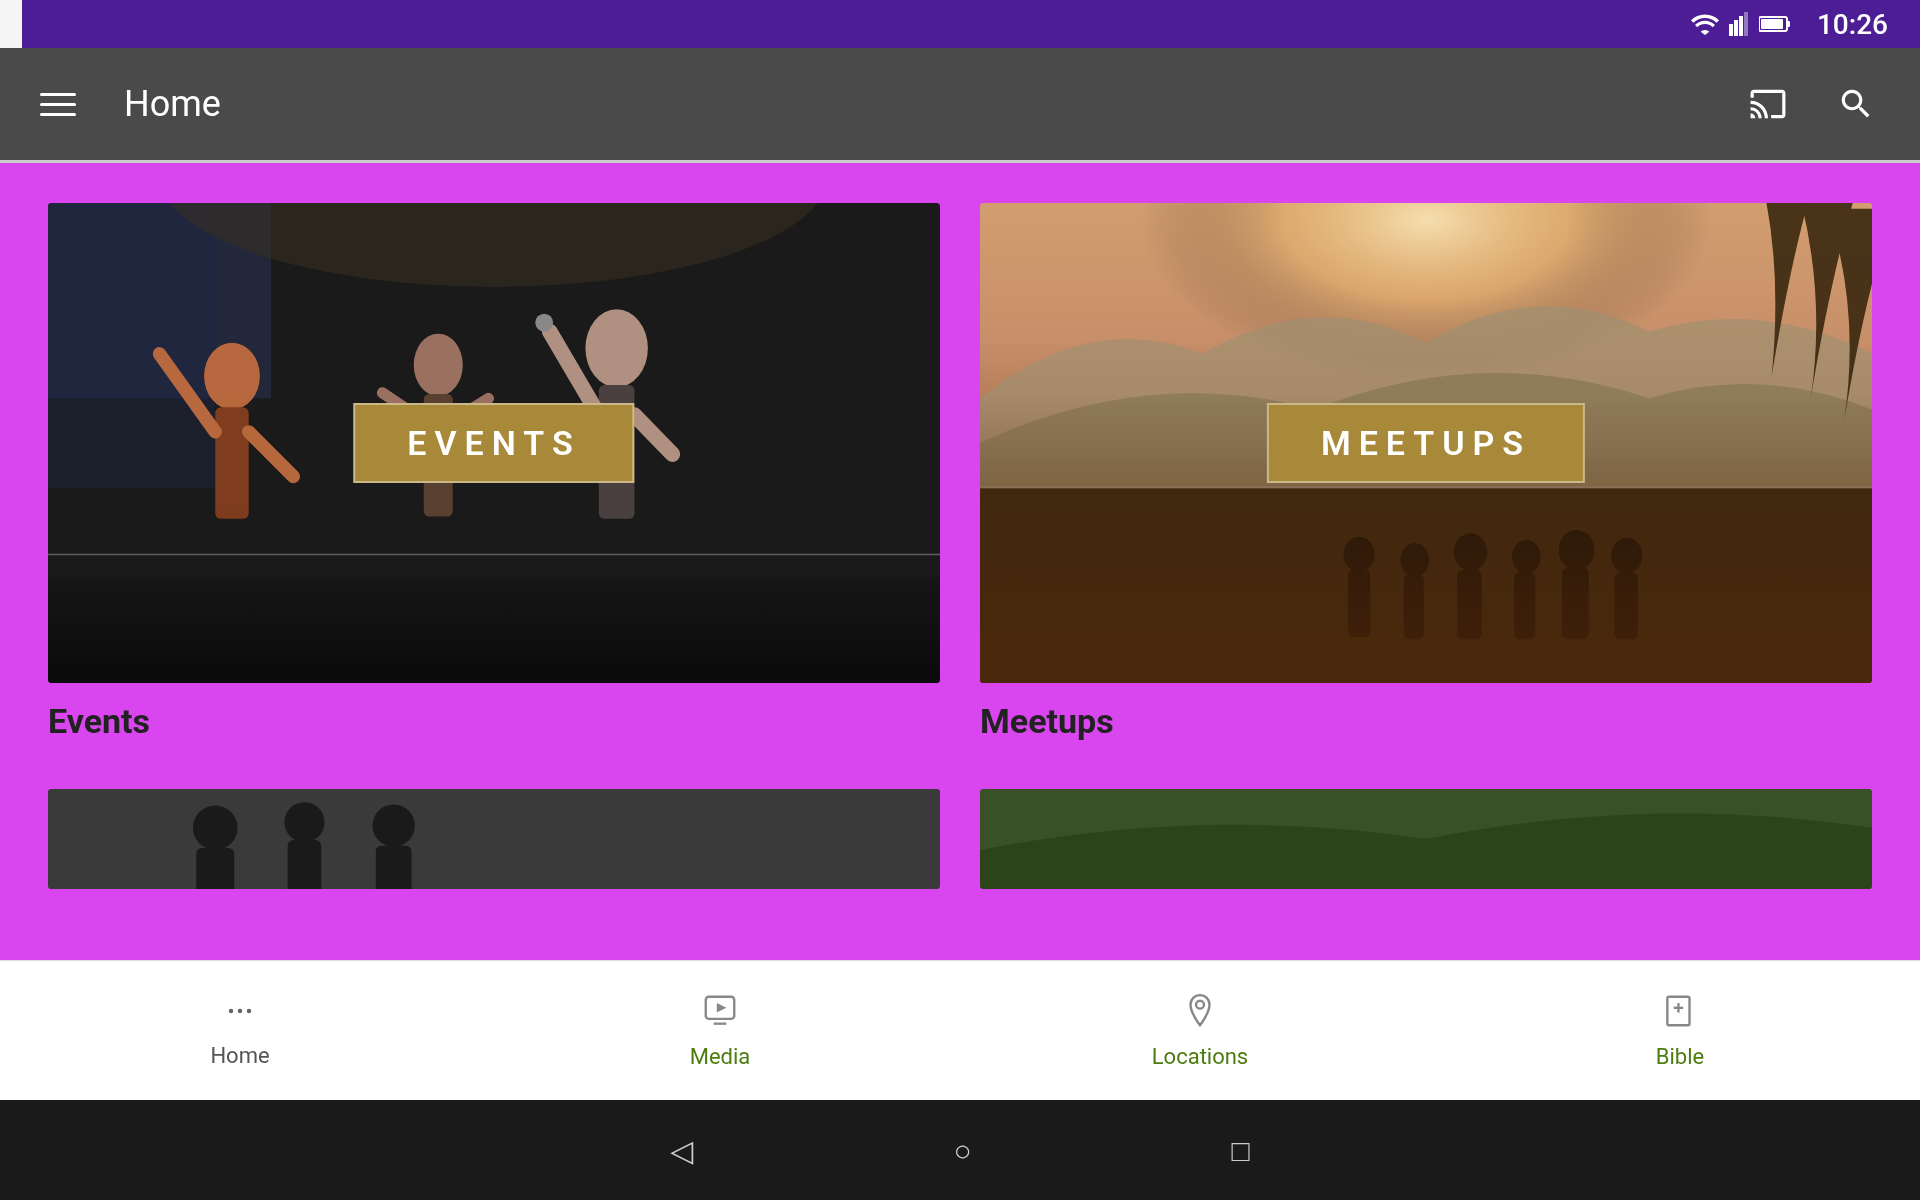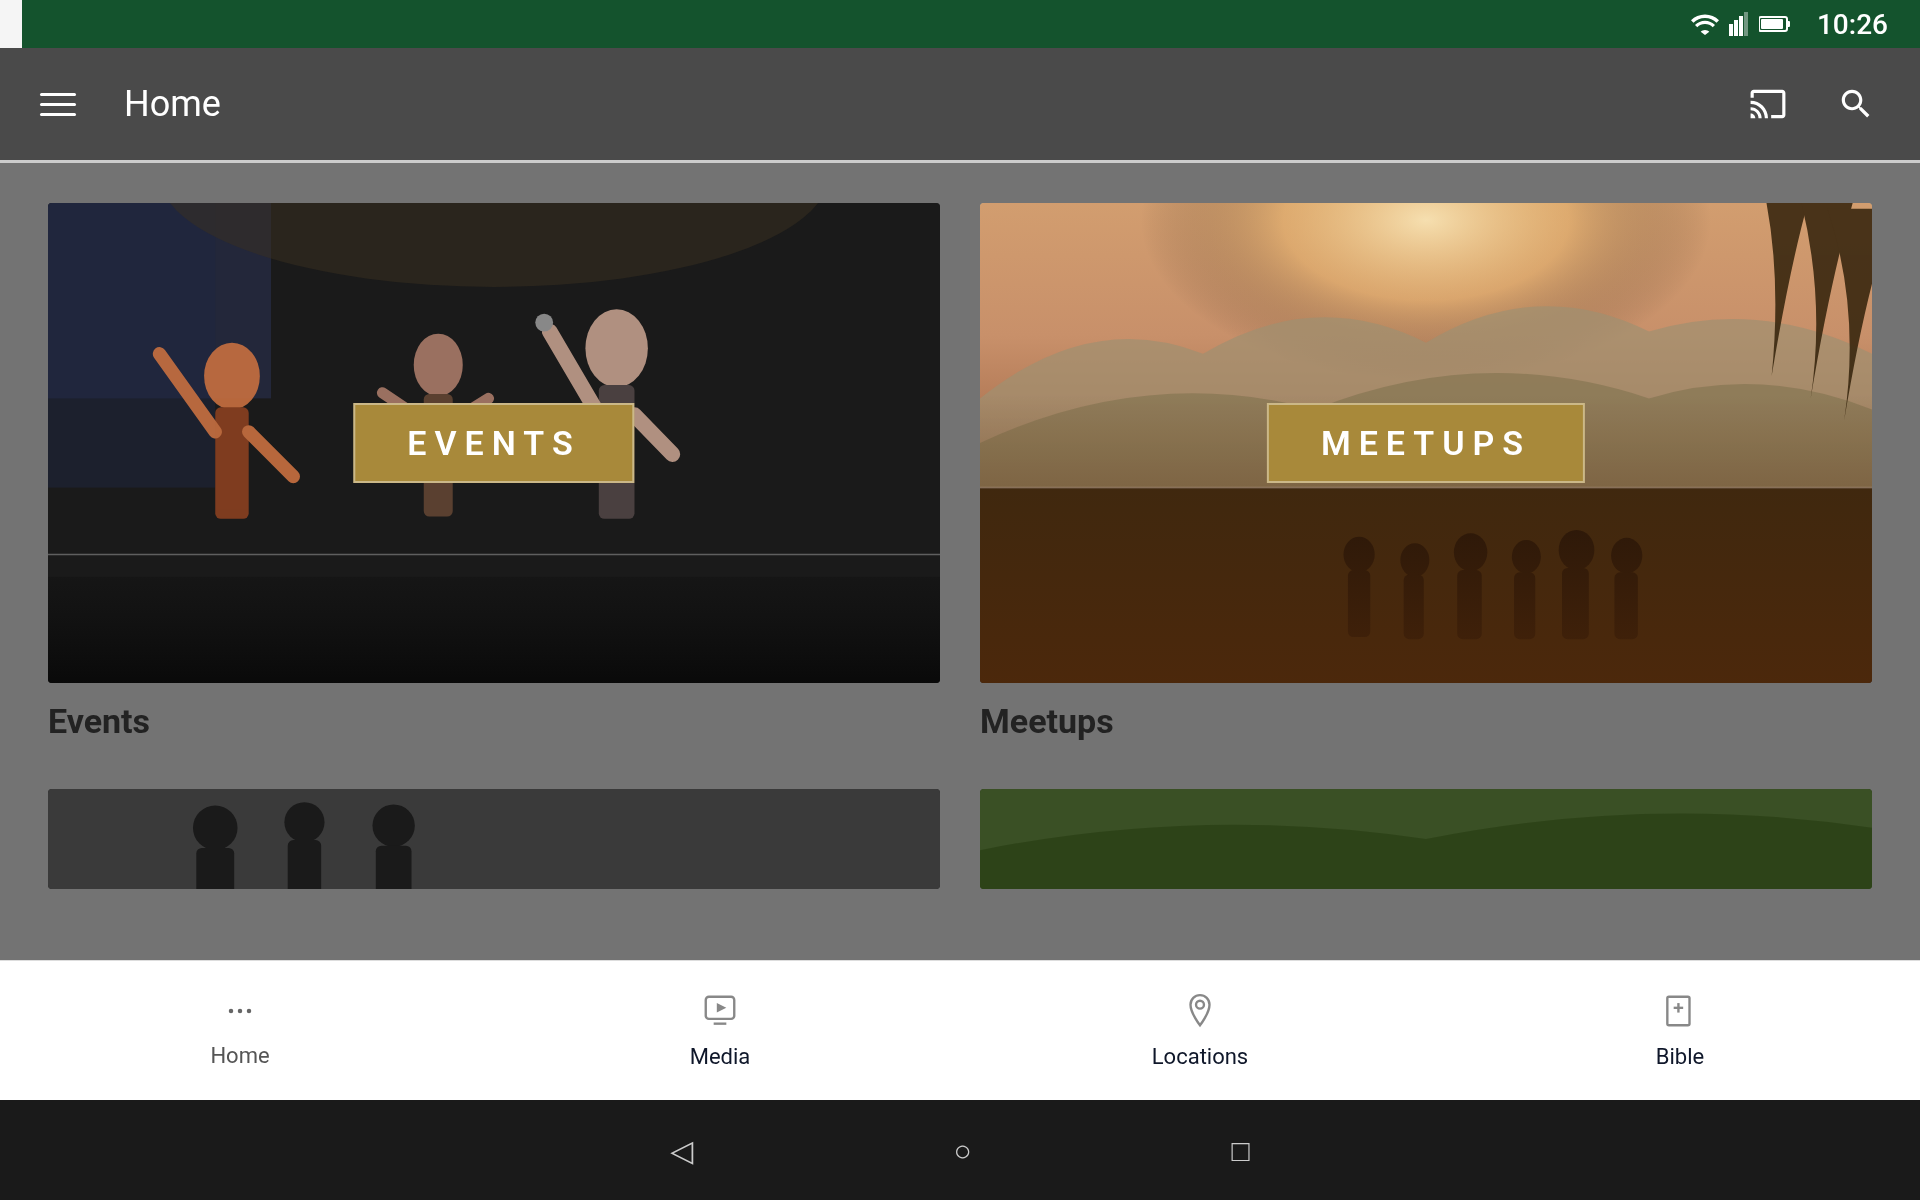--- a/index.html
+++ b/index.html
@@ -8,21 +8,21 @@
       height: 1200px;
       background: #f5f5f5;
       font-family: 'Roboto', Arial, sans-serif;
       overflow: hidden;
       display: flex;
       flex-direction: column;
     }
 
     
     .status-bar {
-      background: #14532d;
+      background: #4c1d95;
       height: 48px;
       display: flex;
       align-items: center;
       justify-content: flex-end;
       padding: 0 32px;
       flex-shrink: 0;
       margin-left: 22px;
     }
     .status-icons {
       display: flex;
@@ -78,21 +78,21 @@
       display: flex;
       align-items: center;
       justify-content: center;
       width: 48px;
       height: 48px;
     }
 
     
     .main-content {
       flex: 1;
-      background: #737373;
+      background: #d946ef;
       padding: 40px 48px 0 48px;
       overflow: hidden;
     }
 
     .cards-row {
       display: flex;
       gap: 40px;
       margin-bottom: 48px;
     }
 
@@ -195,21 +195,21 @@
       cursor: pointer;
       height: 100%;
     }
     .nav-icon {
       font-size: 36px;
       color: #888;
       line-height: 1;
     }
     .nav-label {
       font-size: 22px;
-      color: #0f172a;
+      color: #4d7c0f;
     }
     .nav-item.active .nav-icon,
     .nav-item.active .nav-label {
       color: #555;
     }
 
     
     .android-nav {
       background: #1a1a1a;
       height: 100px;

